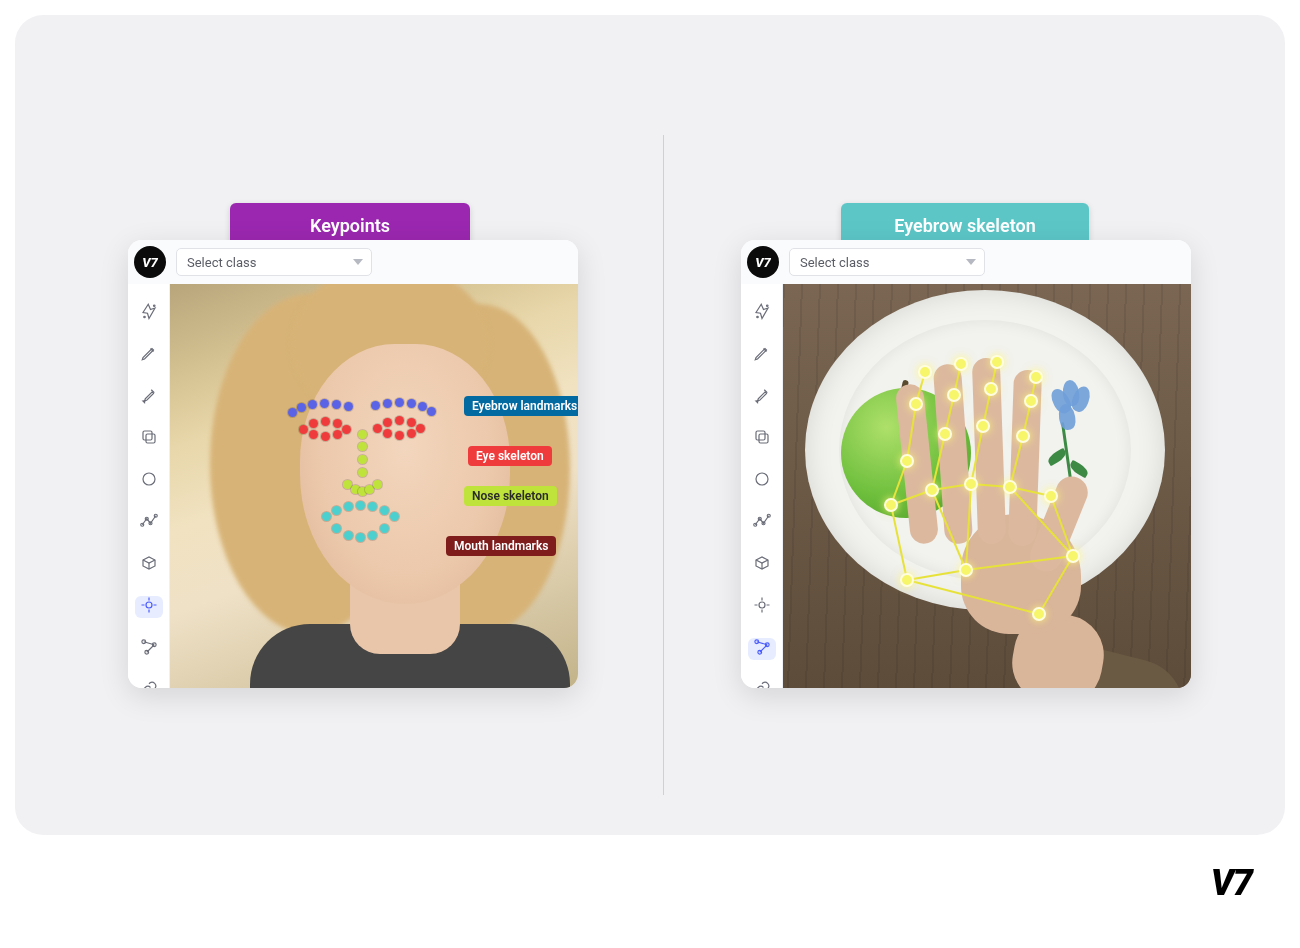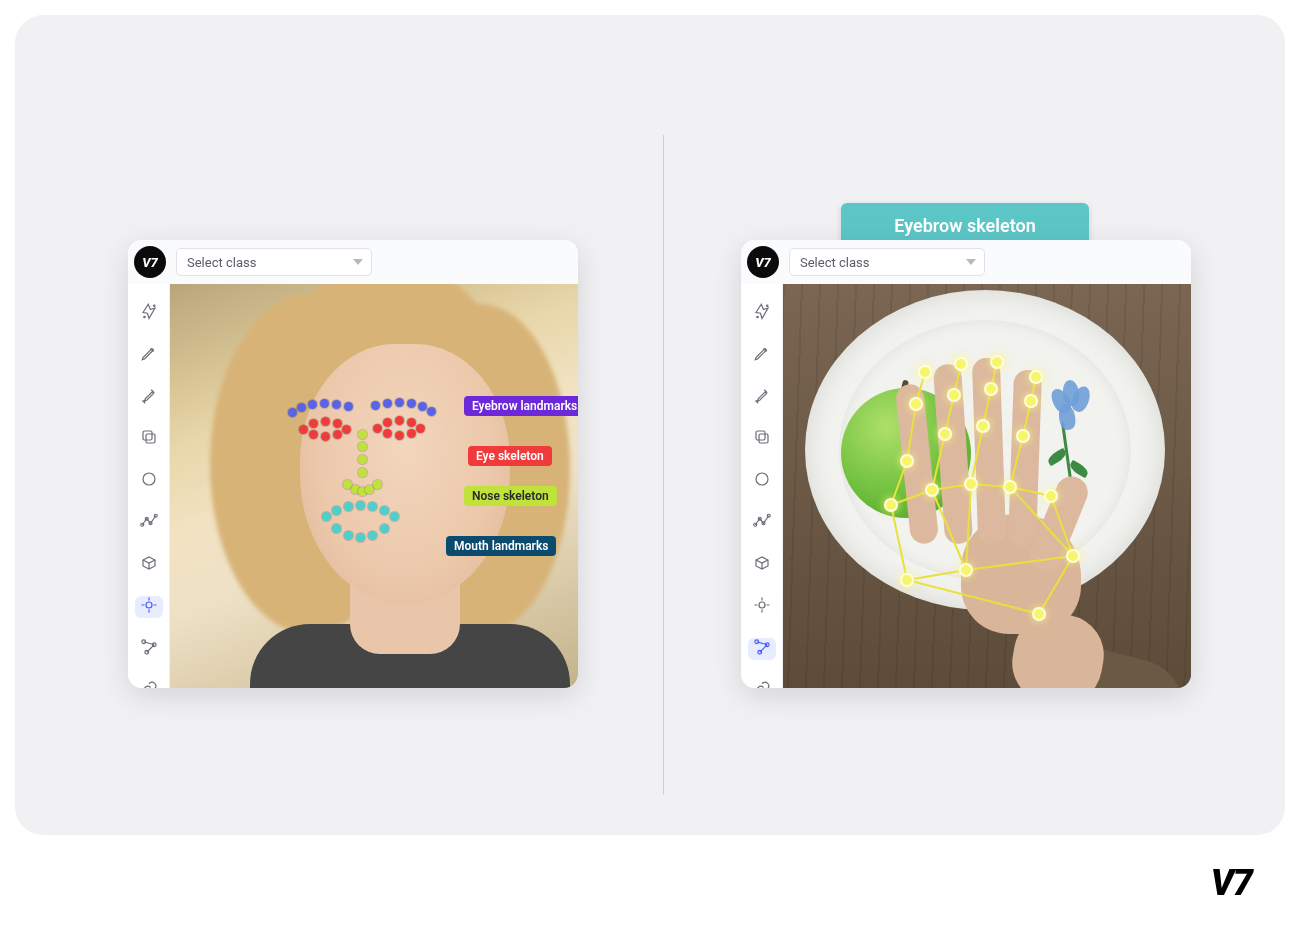--- a/index.html
+++ b/index.html
@@ -281,24 +281,24 @@
   
   .alabel {
     position:absolute;
     font-size:12px;
     font-weight:600;
     color:#fff;
     padding:3px 8px;
     border-radius:4px;
     white-space:nowrap;
   }
-  .alabel.blue{ background:#6d28d9; }
+  .alabel.blue{ background:#0369a1; }
   .alabel.red { background:#ef3b3b; }
   .alabel.lime{ background:#bfe33a; color:#2a2a2a; }
-  .alabel.teal{ background:#0c4a6e; }
+  .alabel.teal{ background:#7f1d1d; }
 
   
   .skel-svg {
     position:absolute;
     left:0; top:0;
     width:408px; height:404px;
     pointer-events:none;
   }
   .skel-node {
     fill:#f7f56a;
@@ -321,20 +321,21 @@
     color:#000;
     letter-spacing:-1px;
   }
 </style>
 </head>
 <body>
 
 <div class="canvas">
   <div class="divider"></div>
 
+  <div class="badge purple">Keypoints</div>
   <div class="badge teal">Eyebrow skeleton</div>
 
   <div class="panel left">
     <div class="panel-header">
       <div class="logo-dot">V7</div>
       <div class="class-select">
         <span>Select class</span>
         <span class="tri"></span>
       </div>
     </div>

